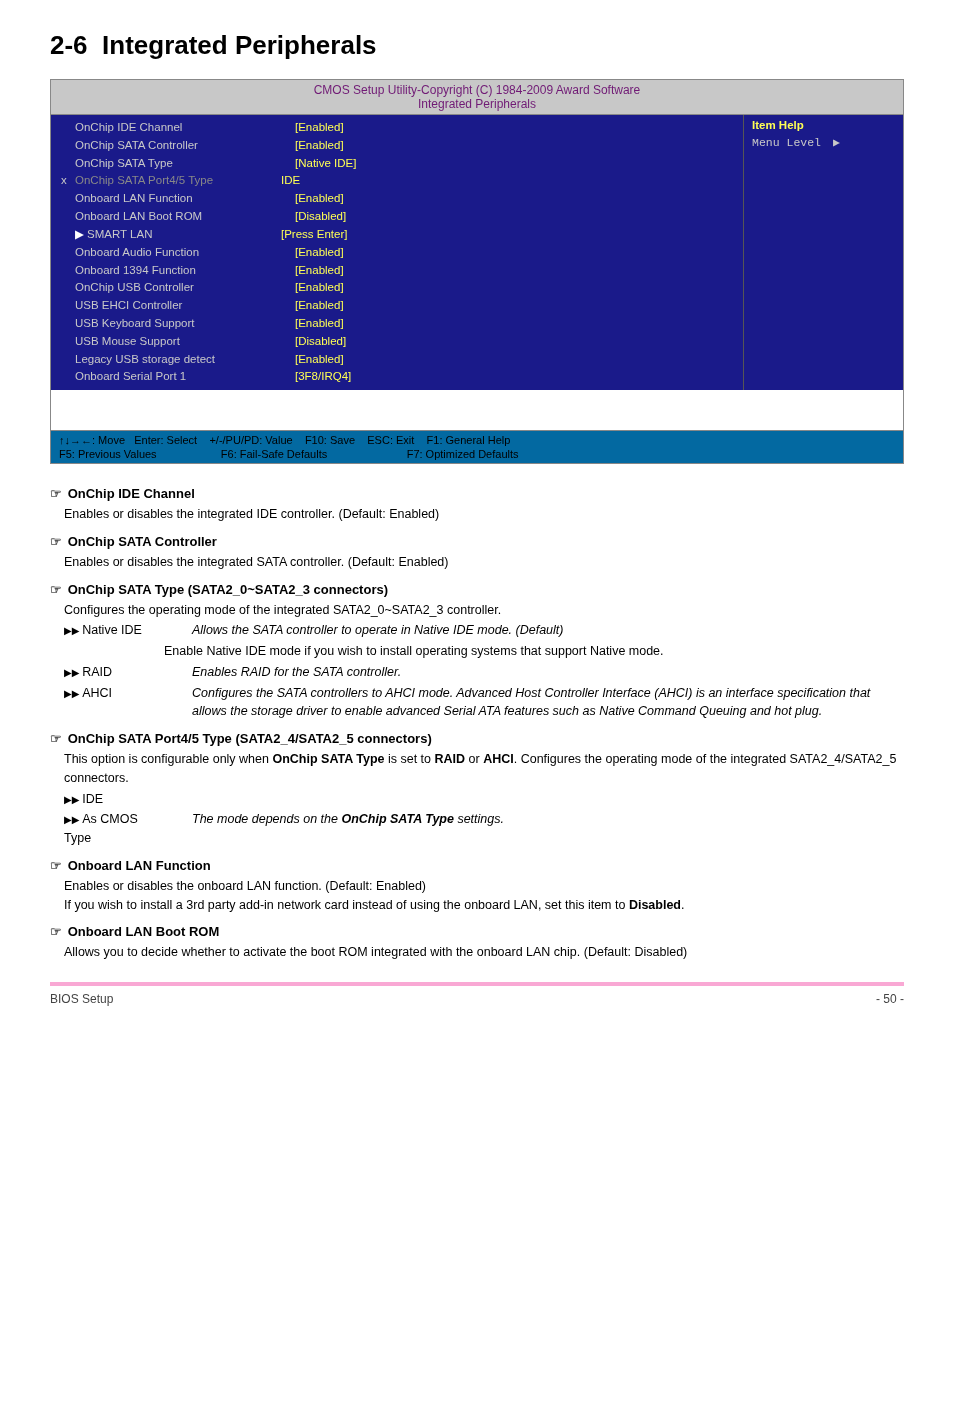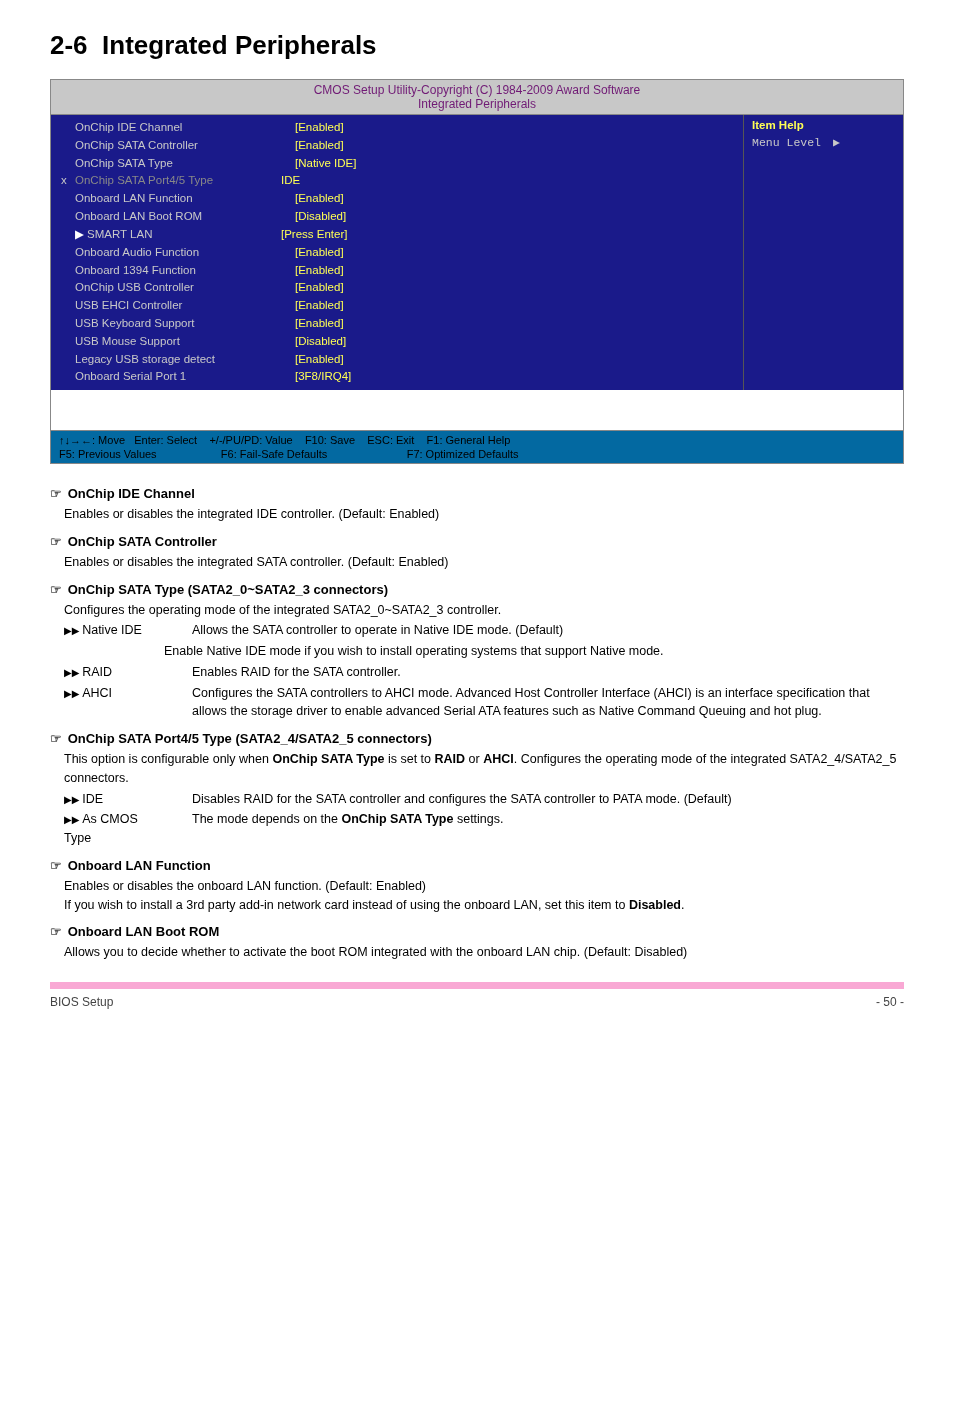--- a/index.html
+++ b/index.html
@@ -156,26 +156,27 @@
       font-weight: normal;
     }
 
     .sub-item-label::before {
       content: '▶▶ ';
       font-size: 10px;
     }
 
     .sub-item-desc {
       flex: 1;
+      font-style: italic;
     }
 
     strong { font-weight: bold; }
 
     .bottom-bar {
-      border-top: 7px solid #f9a8d4;
+      border-top: 4px solid #f9a8d4;
       margin-top: 20px;
       padding-top: 6px;
       display: flex;
       justify-content: space-between;
       font-size: 12px;
       color: #444;
     }
 
     .indent-block {
       margin-left: 100px;
@@ -335,21 +336,20 @@
     </div>
     <div>
       <div class="section-title">
         <span class="arrow-icon">☞</span> 
         <strong>OnChip SATA Port4/5 Type (SATA2_4/SATA2_5 connectors)</strong>
       </div>
       <div class="section-body">
         <p>This option is configurable only when <strong>OnChip SATA Type</strong> is set to <strong>RAID</strong> or <strong>AHCI</strong>. Configures the operating mode of the integrated SATA2_4/SATA2_5 connectors.</p>
         <div class="sub-item">
           <span class="sub-item-label">IDE</span>
-          <span class="sub-item-desc">Disables RAID for the SATA controller and configures the SATA controller to PATA mode. (Default)</span>
         </div>
         <div class="sub-item">
           <span class="sub-item-label">As CMOS Type</span>
           <span class="sub-item-desc">The mode depends on the <strong>OnChip SATA Type</strong> settings.</span>
         </div>
       </div>
     </div>
     <div>
       <div class="section-title">
         <span class="arrow-icon">☞</span> 

